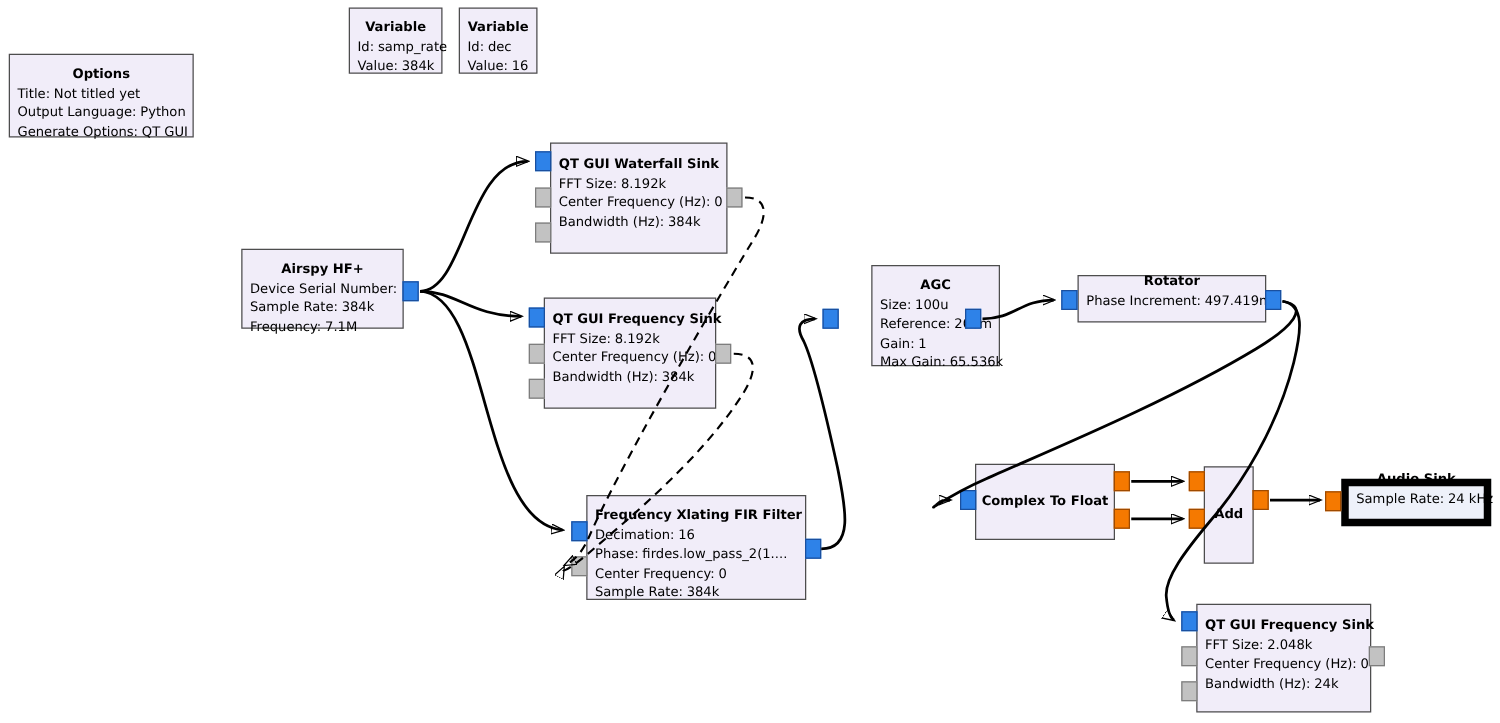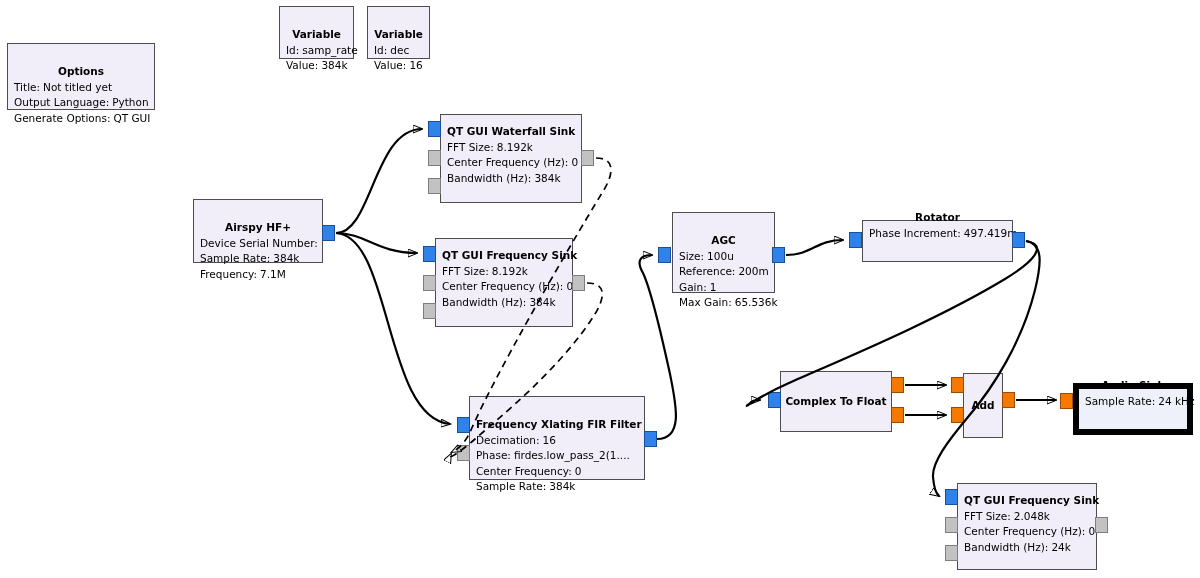--- a/index.html
+++ b/index.html
@@ -3,21 +3,21 @@
 <meta charset="utf-8">
 <style>
   html,body{margin:0;padding:0;background:#ffffff;}
   #canvas{
     position:relative;width:1200px;height:578px;background:#ffffff;overflow:hidden;
     font-family:"DejaVu Sans","Liberation Sans",sans-serif;
   }
   .block{
     position:absolute;box-sizing:border-box;
     background:#f1edf9;border:1.5px solid #4d4d4d;
-    padding:20px 6px;font-size:10.5px;color:#000;line-height:15.5px;
+    padding:8px 6px;font-size:10.5px;color:#000;line-height:15.5px;
     white-space:nowrap;z-index:1;
   }
   .block .title{font-weight:bold;text-align:center;}
   .block .param .k{font-weight:normal;margin-right:3px;}
   .block.center-text{display:flex;flex-direction:column;justify-content:flex-end;}
   .block.center-text .param{text-align:center;}
   .block.title-only{display:flex;align-items:center;justify-content:center;}
   .block.selected{border:6px solid #000000;background:#eef1fa;}
   .port{
     position:absolute;width:13px;height:16px;box-sizing:border-box;z-index:2;
@@ -76,38 +76,38 @@
   </div>
 
   <div class="block" style="left:469px;top:396px;width:176px;height:84px;">
     <div class="title">Frequency Xlating FIR Filter</div>
     <div class="param"><span class="k">Decimation:</span><span class="v">16</span></div>
     <div class="param"><span class="k">Phase:</span><span class="v">firdes.low_pass_2(1....</span></div>
     <div class="param"><span class="k">Center Frequency:</span><span class="v">0</span></div>
     <div class="param"><span class="k">Sample Rate:</span><span class="v">384k</span></div>
   </div>
 
-  <div class="block" style="left:672px;top:212px;width:103px;height:81px;">
+  <div class="block" style="left:697px;top:212px;width:103px;height:81px;">
     <div class="title">AGC</div>
     <div class="param"><span class="k">Size:</span><span class="v">100u</span></div>
     <div class="param"><span class="k">Reference:</span><span class="v">200m</span></div>
     <div class="param"><span class="k">Gain:</span><span class="v">1</span></div>
     <div class="param"><span class="k">Max Gain:</span><span class="v">65.536k</span></div>
   </div>
 
   <div class="block center-text" style="left:862px;top:220px;width:151px;height:38px;">
     <div class="title">Rotator</div>
     <div class="param"><span class="k">Phase Increment:</span><span class="v">497.419m</span></div>
   </div>
 
   <div class="block title-only" style="left:780px;top:371px;width:112px;height:61px;">
     <div class="title">Complex To Float</div>
   </div>
 
-  <div class="block title-only" style="left:963px;top:373px;width:40px;height:65px;">
+  <div class="block title-only" style="left:963px;top:373px;width:40px;height:78px;">
     <div class="title">Add</div>
   </div>
 
   <div class="block center-text selected" style="left:1073px;top:383px;width:120px;height:38px;">
     <div class="title">Audio Sink</div>
     <div class="param"><span class="k">Sample Rate:</span><span class="v">24 kHz</span></div>
   </div>
 
   <div class="block" style="left:957px;top:483px;width:140px;height:87px;padding-top:9px;">
     <div class="title">QT GUI Frequency Sink</div>

